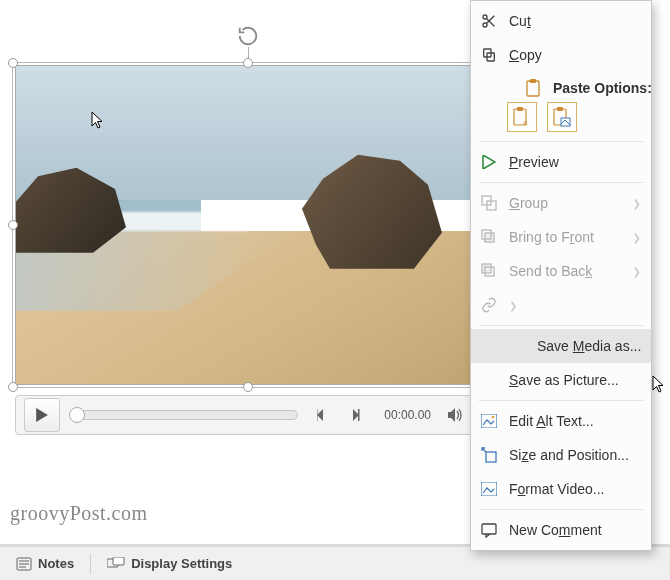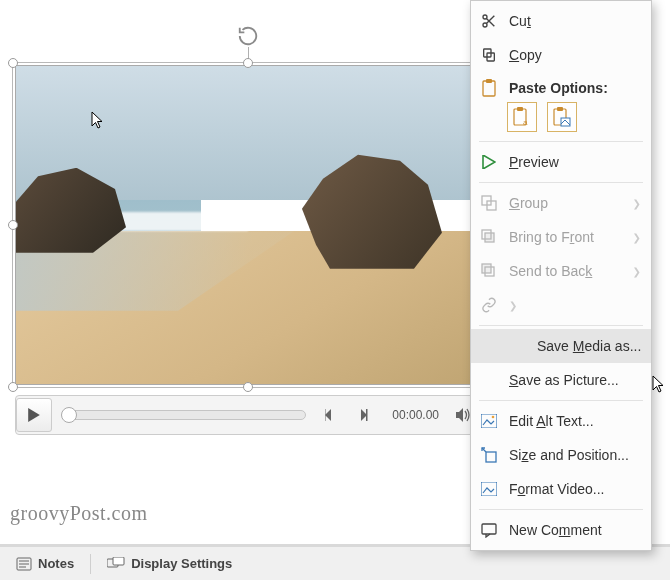--- a/index.html
+++ b/index.html
@@ -92,21 +92,21 @@
   .media-controls {
     position: absolute;
     left: 0; top: 380px;
     width: 465px; height: 40px;
     display: flex;
     align-items: center;
     gap: 6px;
     background: #f4f4f4;
     border: 1px solid #ccc;
     border-radius: 4px;
-    padding: 4px 0;
+    padding: 4px 8px;
   }
   .mc-btn {
     width: 30px; height: 30px;
     display:flex;align-items:center;justify-content:center;
     color:#555;
     border-radius:3px;
   }
   .mc-btn.play {
     width: 36px; height: 34px;
     border:1px solid #ccc;
@@ -183,21 +183,21 @@
     color:#a2a2a2;
   }
   .cm-item.disabled .cm-icon svg { stroke:#b8b8b8; fill:none;}
   .cm-icon { width:20px; height:20px; flex:0 0 20px;
     display:flex;align-items:center;justify-content:center; color:#555;}
   .cm-label { flex:1; }
   .cm-arrow { display:inline-block; color:#999; font-size:10px;}
   .cm-item.disabled .cm-arrow{color:#ccc;}
   .cm-sep { height:1px; background:#e2e2e2; margin:3px 8px; }
 
-  .cm-static { height:auto; padding:6px 10px 2px 8px; }
+  .cm-static { height:auto; padding:6px 10px 2px 8px;margin-left:44px; }
   .cm-static strong { font-weight:600; }
 
   .paste-row {
     padding: 2px 8px 6px 36px;
     display:flex; gap:10px;
   }
   .paste-btn {
     width:30px;height:30px;
     border:1px solid #d8b365;
     display:flex;align-items:center;justify-content:center;

